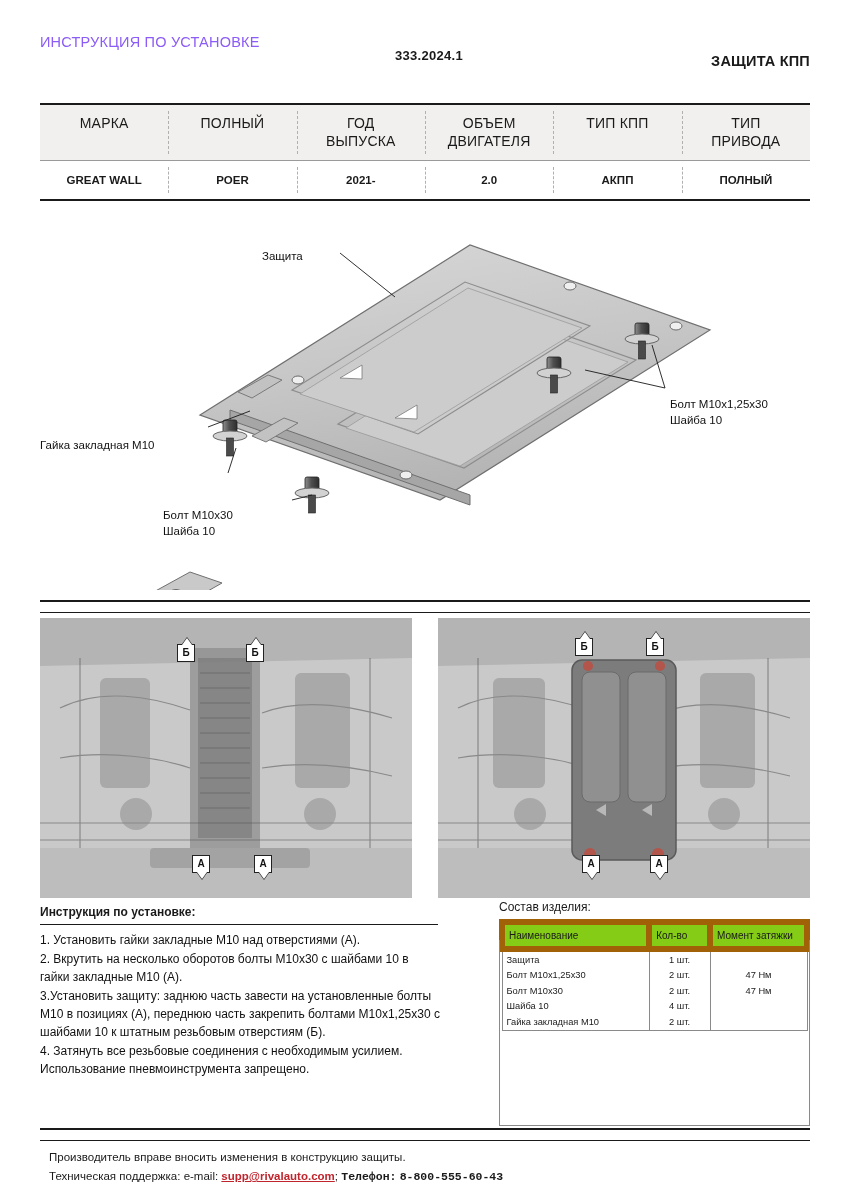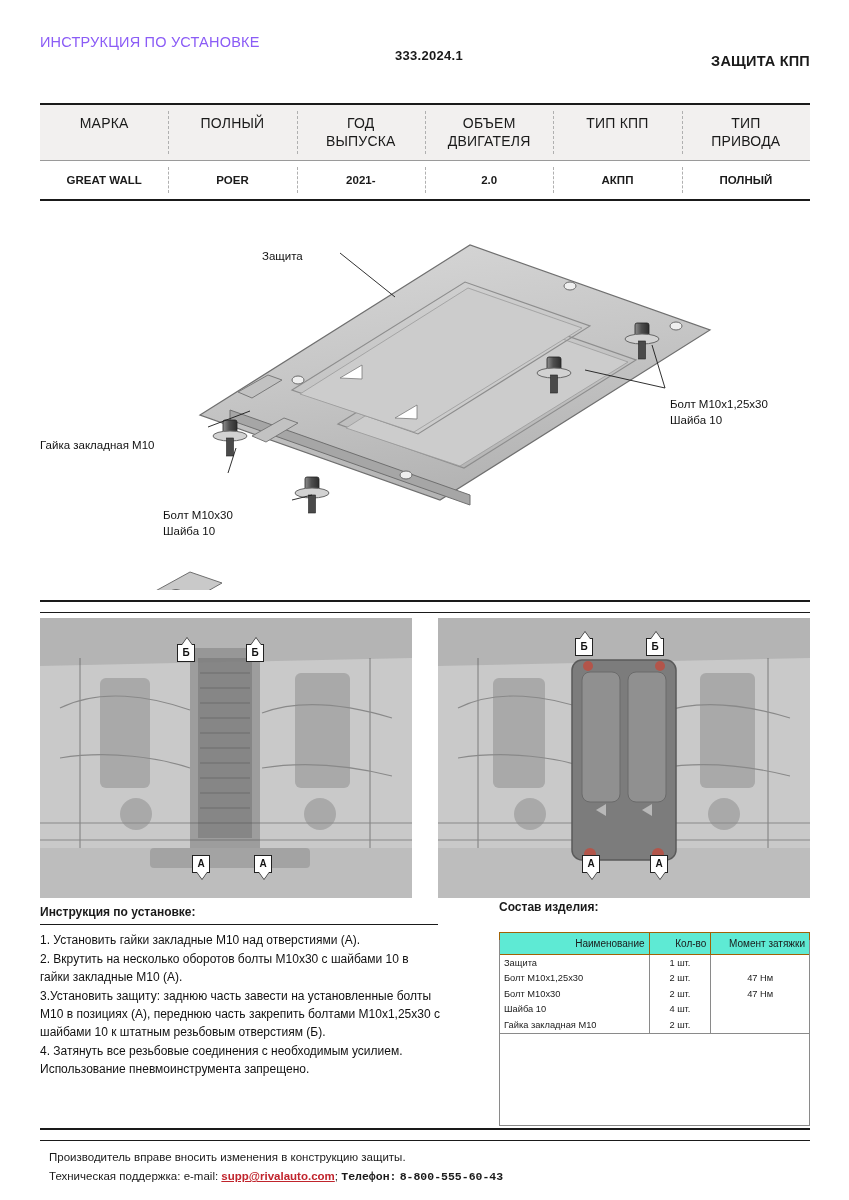--- a/index.html
+++ b/index.html
@@ -168,35 +168,35 @@
   }
   .instr-list div { margin-bottom: 1px; }
 
   
   .comp {
     position: absolute;
     left: 499px; top: 900px;
     width: 311px;
   }
   .comp-title {
-    font-size: 12px; font-weight: bold;
-    margin-bottom: 18px;
+    font-size: 12px; font-weight: normal;
+    margin-bottom: 5px;
   }
   .comp-table {
     width: 311px;
     border-collapse: collapse;
     font-size: 9.3px;
   }
   .comp-table th {
     font-weight: normal;
     font-size: 10px;
     padding: 5px 4px;
-    border: 1px solid #a16207;
-    background: #5eead4;
-    text-align: right;
+    border: 6px solid #a16207;
+    background: #84cc16;
+    text-align: left;
   }
   .comp-table td {
     padding: 1.5px 4px;
     border-left: 1px solid #8a8a8a;
     border-right: 1px solid #8a8a8a;
     font-size: 9.3px;
     line-height: 1.35;
   }
   .comp-table tr:last-child td { border-bottom: 1px solid #8a8a8a; }
   .c-name { width: 150px; text-align: left; }

